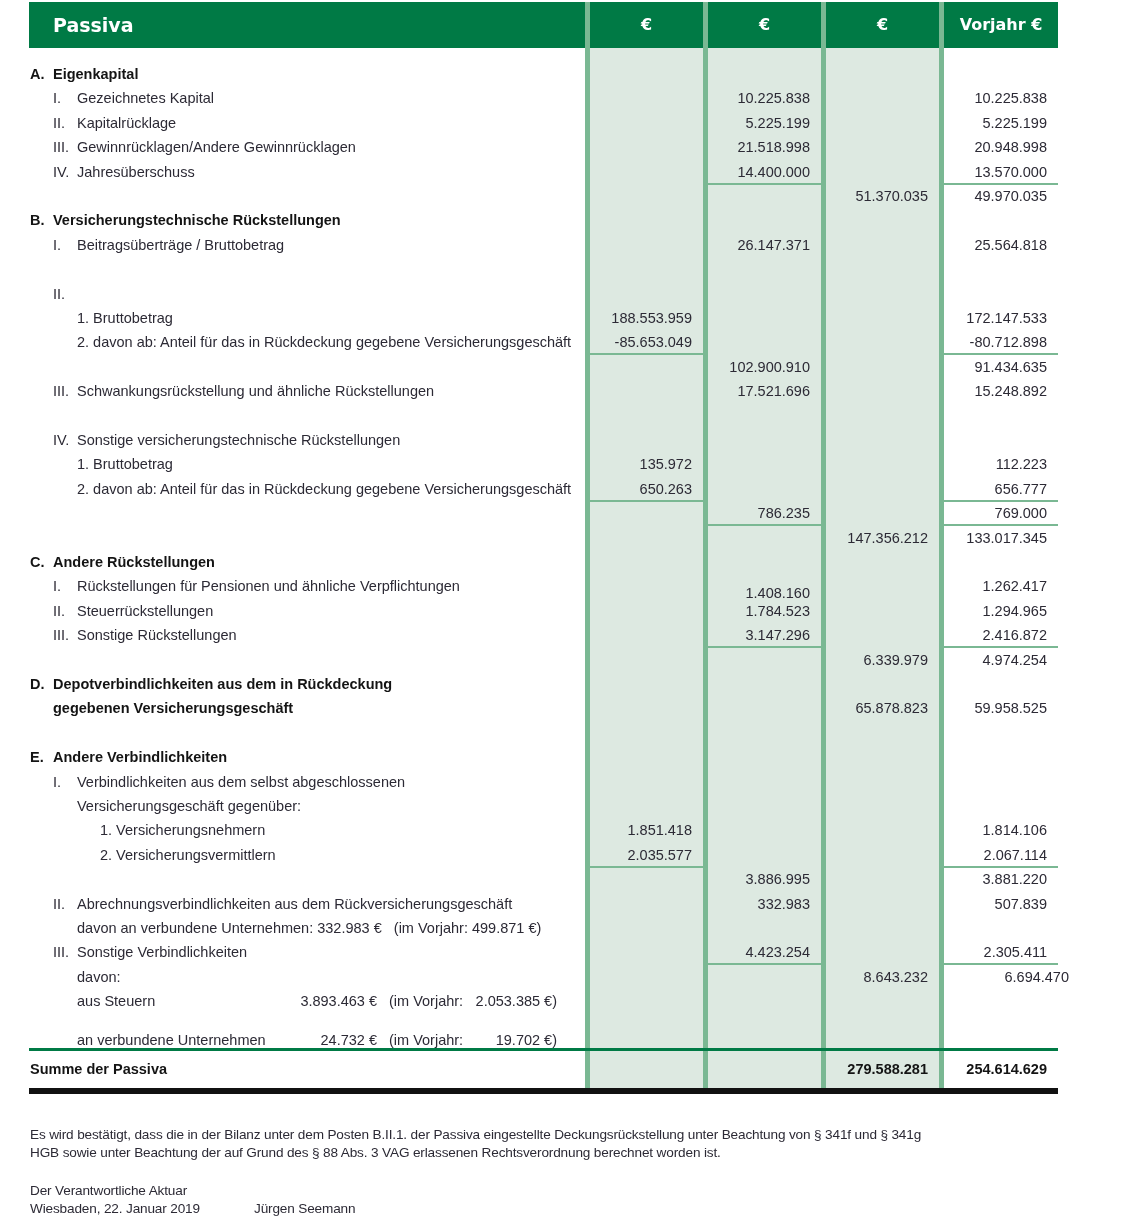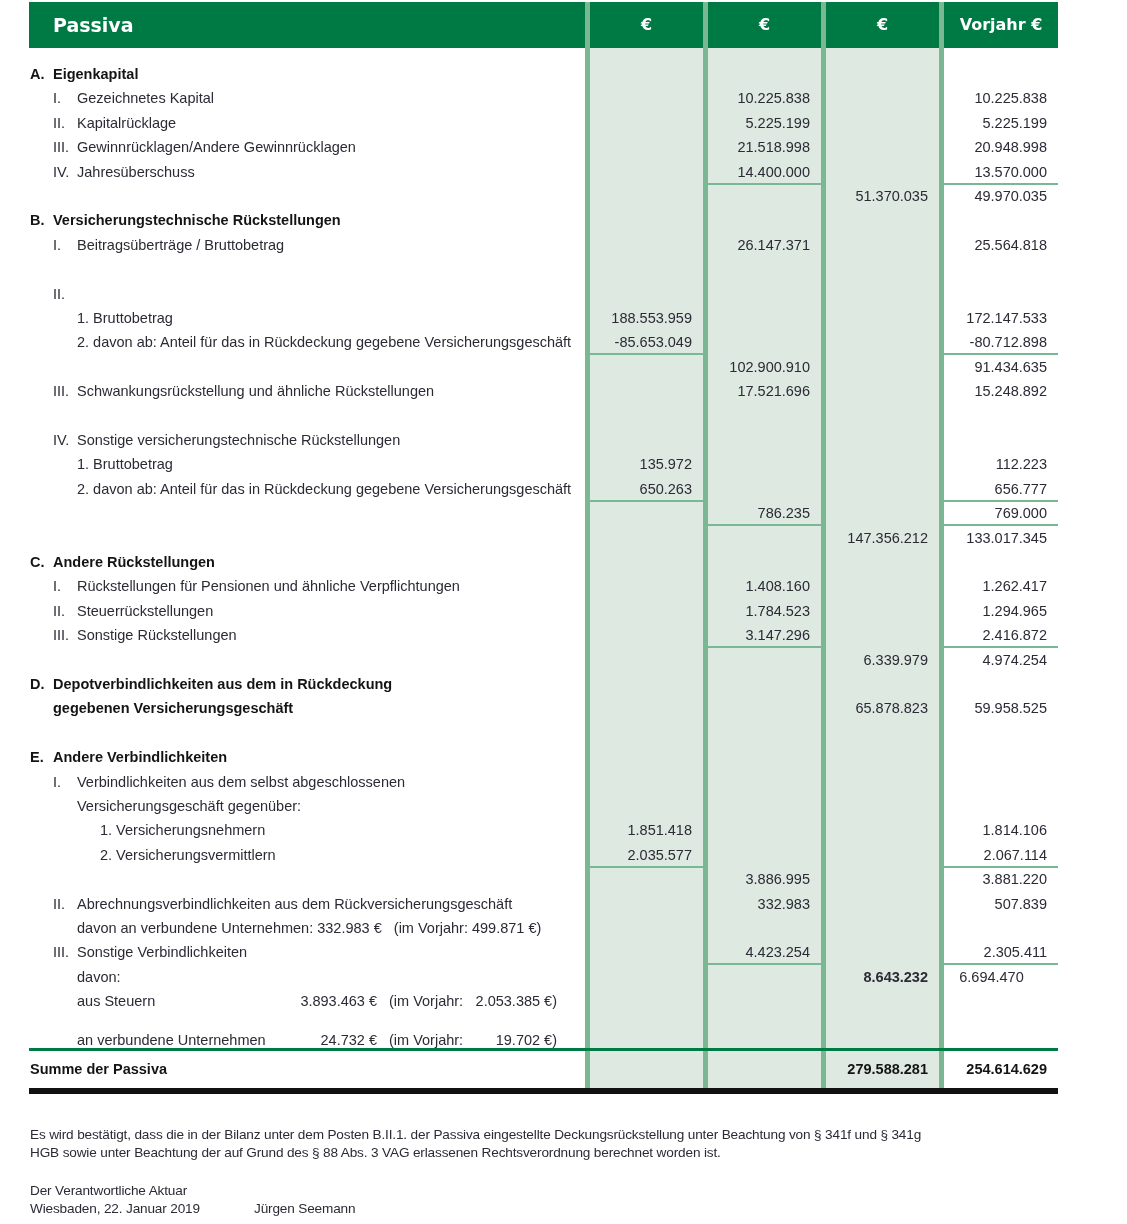--- a/index.html
+++ b/index.html
@@ -157,21 +157,21 @@
       <span class="val" style="left: 826px; width: 102px; text-align: right;">147.356.212</span>
       <span class="val" style="left: 944px; width: 103px;">133.017.345</span>
     </div>
     <div class="row heading" style="top: 550px;">
       <span class="marker">C.</span>
       <span class="lbl">Andere Rückstellungen</span>
     </div>
     <div class="row item" style="top: 574.4px;">
       <span class="marker">I.</span>
       <span class="lbl">Rückstellungen für Pensionen und ähnliche Verpflichtungen</span>
-      <span class="val" style="left: 708px; width: 102px;">1.408.160</span>
+      <span class="val" style="left: 708px; width: 102px; margin-top: 7px;">1.408.160</span>
       <span class="val" style="left: 944px; width: 103px;">1.262.417</span>
     </div>
     <div class="row item" style="top: 598.8px;">
       <span class="marker">II.</span>
       <span class="lbl">Steuerrückstellungen</span>
       <span class="val" style="left: 708px; width: 102px;">1.784.523</span>
       <span class="val" style="left: 944px; width: 103px;">1.294.965</span>
     </div>
     <div class="row item" style="top: 623.2px;">
       <span class="marker">III.</span>
@@ -234,22 +234,22 @@
     <div class="row item" style="top: 940.4px;">
       <span class="marker">III.</span>
       <span class="lbl">Sonstige Verbindlichkeiten</span>
       <span class="val" style="left: 708px; width: 102px;">4.423.254</span>
       <span class="val" style="left: 944px; width: 103px;">2.305.411</span>
     </div>
     <div class="rule" style="top: 963.3px; left: 708px; width: 113px;"></div>
     <div class="rule" style="top: 963.3px; left: 944px; width: 114px;"></div>
     <div class="row cont" style="top: 964.8px;">
       <span class="lbl" style="white-space: pre;">davon:</span>
-      <span class="val" style="left: 826px; width: 102px; font-weight: bold;">8.643.232</span>
-      <span class="val" style="left: 940px; width: 103px; text-align: center;">6.694.470</span>
+      <span class="val" style="left: 826px; width: 102px;">8.643.232</span>
+      <span class="val" style="left: 966px; width: 103px;">6.694.470</span>
     </div>
     <div class="row detail" style="top: 989.2px;">
       <span class="lbl">aus Steuern</span>
       <span class="amount">3.893.463 €</span>
       <span class="pprefix">(im Vorjahr:</span>
       <span class="pamount">2.053.385 €)</span>
     </div>
     <div class="row detail" style="top: 1013.6px; margin-top: 14px;">
       <span class="lbl">an verbundene Unternehmen</span>
       <span class="amount">24.732 €</span>

